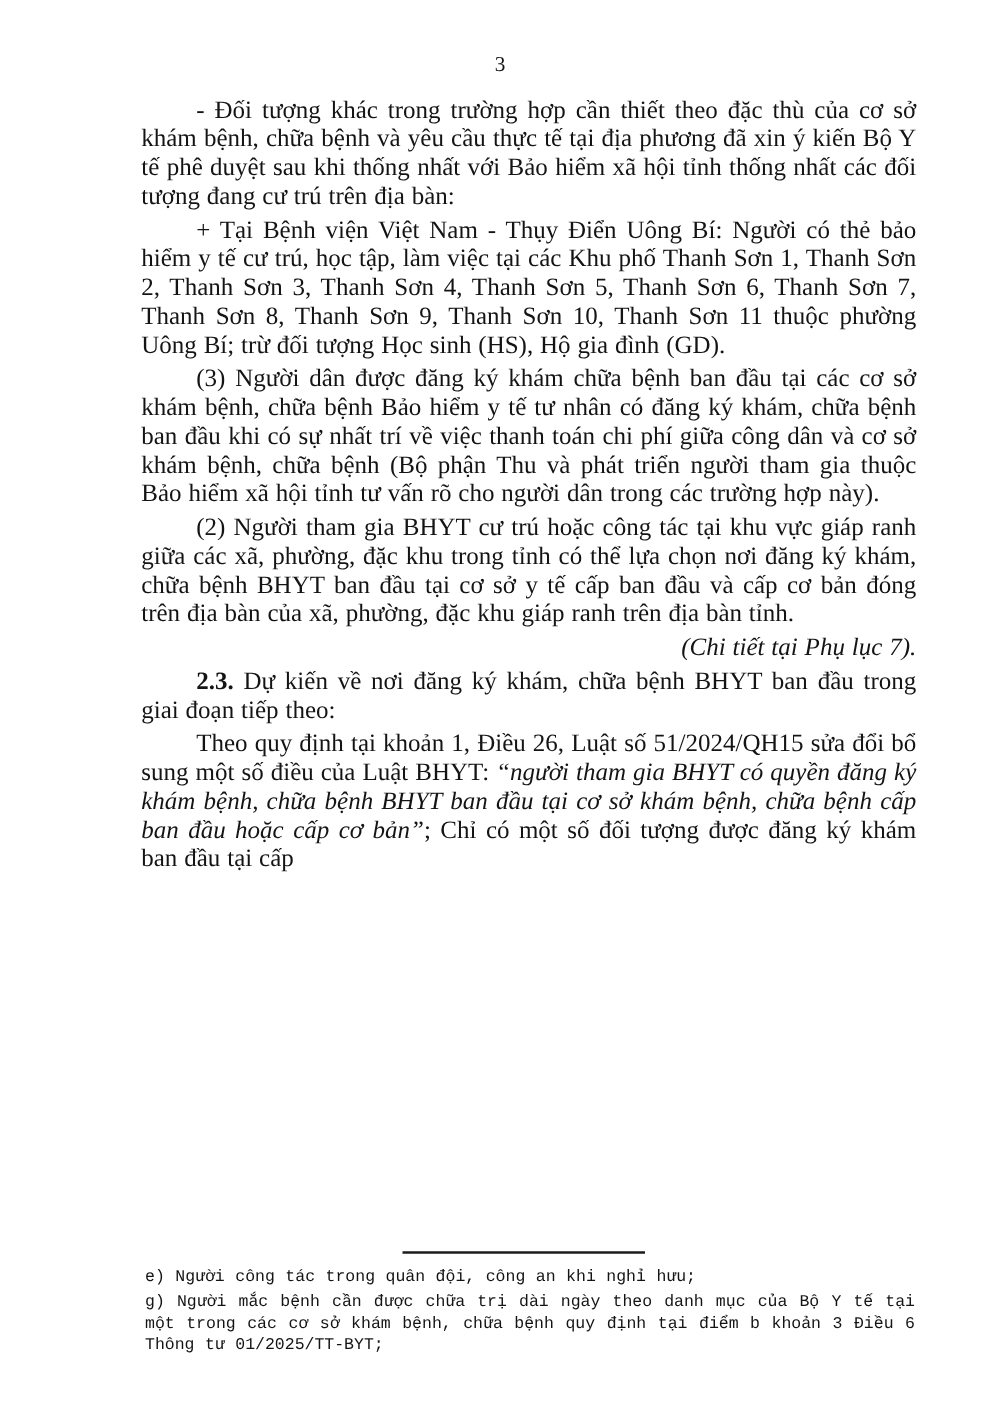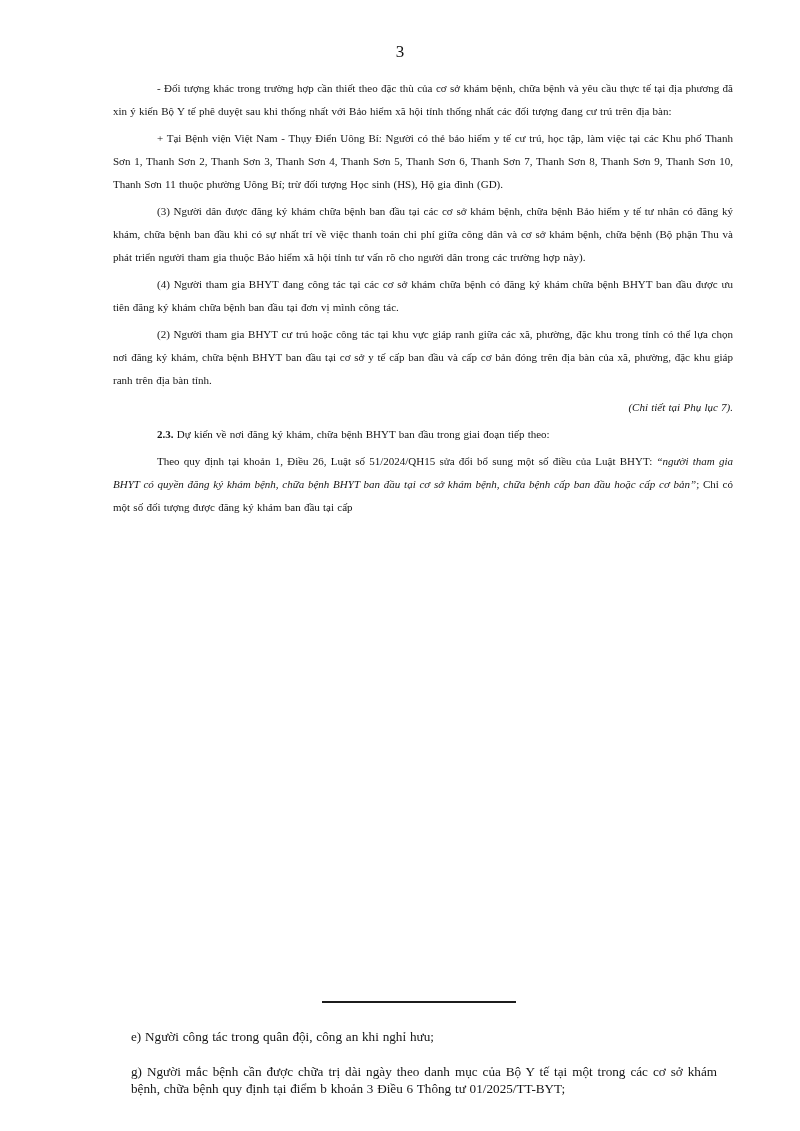--- a/index.html
+++ b/index.html
@@ -26,21 +26,21 @@
     color: #141414;
   }
   .body-block {
     position: absolute;
     top: 77px;
     left: 113px;
     width: 620px;
   }
   .para {
     margin: 0 0 4px 0;
-    font-size: 11px;
+    font-size: 20px;
     line-height: 23px;
     text-align: justify;
     word-spacing: 0.5px;
   }
   .para.indent { text-indent: 44px; }
   .para.center { text-align: right; text-indent: 0; }
   .run-n { font-style: normal; font-weight: normal; }
   .run-i { font-style: italic; }
   .run-b { font-weight: bold; }
   .run-bi { font-weight: normal; font-style: italic; }
@@ -52,38 +52,38 @@
     height: 0;
     border-top: 2px solid #1c1c1c;
   }
   .footnotes {
     position: absolute;
     top: 1010px;
     left: 113px;
     width: 622px;
   }
   .footnotes .para {
-    margin: 18px;
+    margin: 3px;
     font-size: 13.2px;
     line-height: 17px;
     text-align: justify;
     text-indent: 0;
+    font-family: Liberation Mono, monospace;
   }
 </style>
 </head>
 <body>
 
 <div class="page">
   <div class="page-number">3</div>
 
   <main class="body-block">
       <p class="para indent"><span class="run-n">- Đối tượng khác trong trường hợp cần thiết theo đặc thù của cơ sở khám bệnh, chữa bệnh và yêu cầu thực tế tại địa phương đã xin ý kiến Bộ Y tế phê duyệt sau khi thống nhất với Bảo hiểm xã hội tỉnh thống nhất các đối tượng đang cư trú trên địa bàn:</span></p>
       <p class="para indent"><span class="run-n">+ Tại Bệnh viện Việt Nam - Thụy Điển Uông Bí: Người có thẻ bảo hiểm y tế cư trú, học tập, làm việc tại các Khu phố Thanh Sơn 1, Thanh Sơn 2, Thanh Sơn 3, Thanh Sơn 4, Thanh Sơn 5, Thanh Sơn 6, Thanh Sơn 7, Thanh Sơn 8, Thanh Sơn 9, Thanh Sơn 10, Thanh Sơn 11 thuộc phường Uông Bí; trừ đối tượng Học sinh (HS), Hộ gia đình (GD).</span></p>
       <p class="para indent"><span class="run-n">(3) Người dân được đăng ký khám chữa bệnh ban đầu tại các cơ sở khám bệnh, chữa bệnh Bảo hiểm y tế tư nhân có đăng ký khám, chữa bệnh ban đầu khi có sự nhất trí về việc thanh toán chi phí giữa công dân và cơ sở khám bệnh, chữa bệnh (Bộ phận Thu và phát triển người tham gia thuộc Bảo hiểm xã hội tỉnh tư vấn rõ cho người dân trong các trường hợp này).</span></p>
-      <p class="para indent"><span class="run-n">(4) Người tham gia BHYT đang công tác tại các cơ sở khám chữa bệnh có đăng ký khám chữa bệnh BHYT ban đầu được ưu tiên đăng ký khám chữa bệnh ban đầu tại đơn vị mình công tác.</span></p>
       <p class="para indent"><span class="run-n">(2) Người tham gia BHYT cư trú hoặc công tác tại khu vực giáp ranh giữa các xã, phường, đặc khu trong tỉnh có thể lựa chọn nơi đăng ký khám, chữa bệnh BHYT ban đầu tại cơ sở y tế cấp ban đầu và cấp cơ bản đóng trên địa bàn của xã, phường, đặc khu giáp ranh trên địa bàn tỉnh.</span></p>
       <p class="para center"><span class="run-i">(Chi tiết tại Phụ lục 7).</span></p>
       <p class="para indent"><span class="run-b">2.3.</span><span class="run-n"> Dự kiến về nơi đăng ký khám, chữa bệnh BHYT ban đầu trong giai đoạn tiếp theo:</span></p>
       <p class="para indent"><span class="run-n">Theo quy định tại khoản 1, Điều 26, Luật số 51/2024/QH15 sửa đổi bổ sung một số điều của Luật BHYT: </span><span class="run-i">“người tham gia BHYT có quyền đăng ký khám bệnh, chữa bệnh BHYT ban đầu tại cơ sở khám bệnh, chữa bệnh </span><span class="run-bi">cấp ban đầu hoặc cấp cơ bản</span><span class="run-i">”</span><span class="run-n">; Chỉ có một số đối tượng được đăng ký khám ban đầu tại cấp</span></p>
     </main>
 
   <div class="footnote-sep"></div>
 
   <section class="footnotes">
       <p class="para"><span class="run-n">e) Người công tác trong quân đội, công an khi nghỉ hưu;</span></p>

